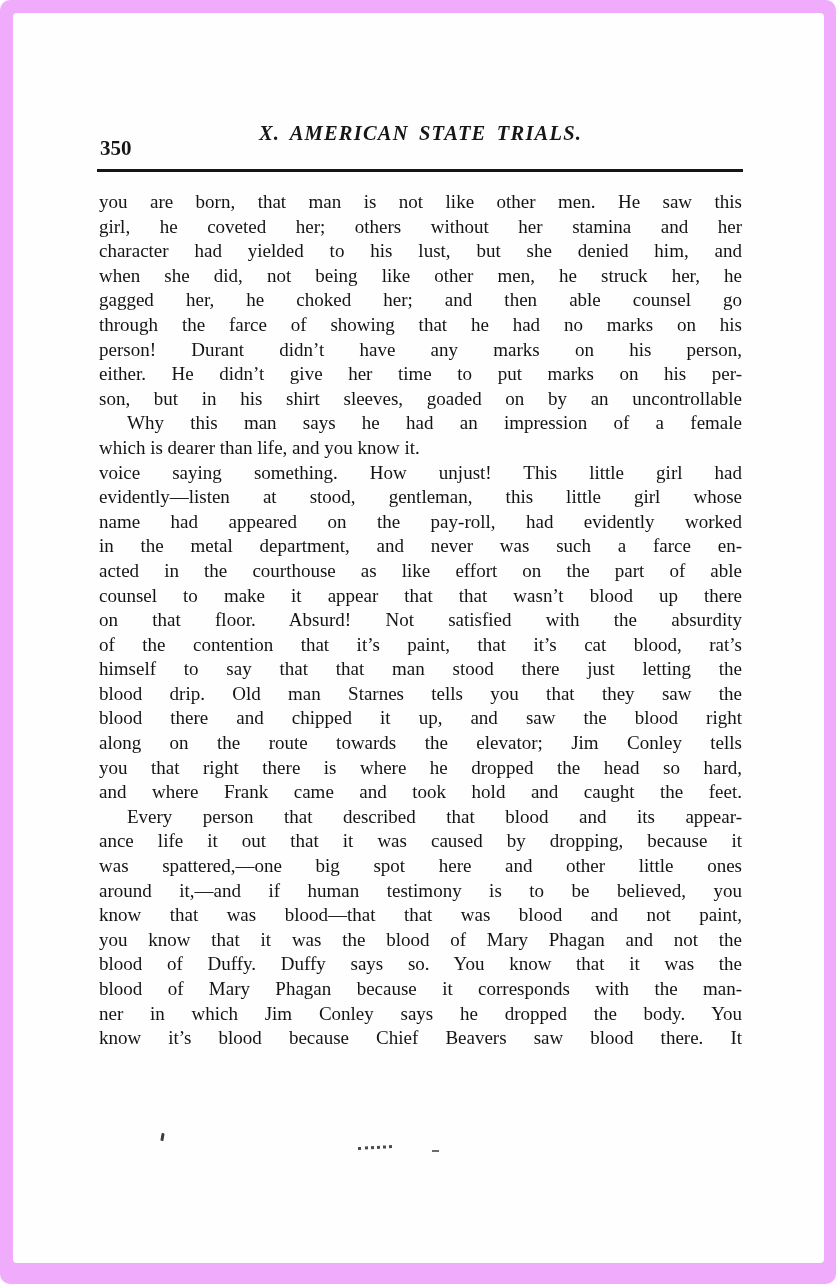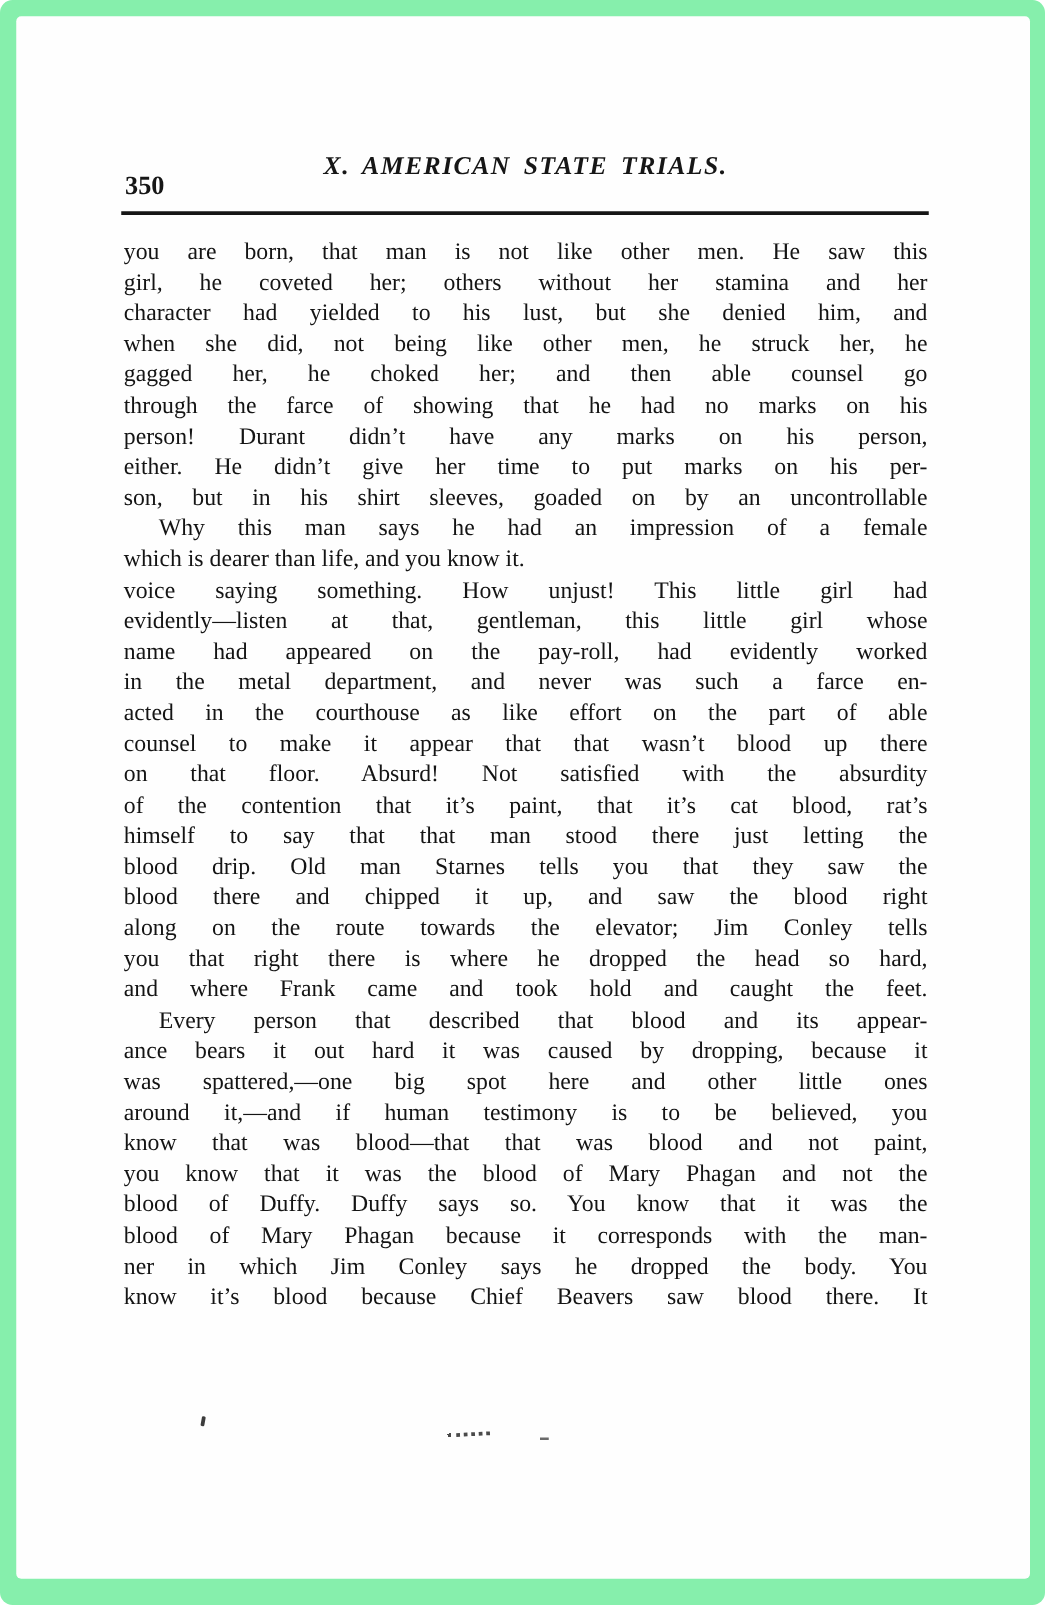--- a/index.html
+++ b/index.html
@@ -4,21 +4,21 @@
 <style>
   html, body { margin: 0; padding: 0; }
   body {
     width: 836px; height: 1284px;
     background: #ffffff;
     font-family: "Liberation Serif", "DejaVu Serif", serif;
   }
   .stage {
     position: relative;
     width: 836px; height: 1284px;
-    background: #86efac;
+    background: #f0abfc;
     border-radius: 10px;
     overflow: hidden;
   }
   .paper {
     position: absolute;
     left: 13px; top: 13px; right: 12px; bottom: 21px;
     background: #fefefe;
     border-radius: 4px;
   }
   .page-number {
@@ -99,35 +99,35 @@
       <div class="line">character had yielded to his lust, but she denied him, and</div>
       <div class="line">when she did, not being like other men, he struck her, he</div>
       <div class="line">gagged her, he choked her; and then able counsel go</div>
       <div class="line">through the farce of showing that he had no marks on his</div>
       <div class="line">person! Durant didn’t have any marks on his person,</div>
       <div class="line">either. He didn’t give her time to put marks on his per-</div>
       <div class="line">son, but in his shirt sleeves, goaded on by an uncontrollable</div>
       <div class="line indent">Why this man says he had an impression of a female</div>
       <div class="line lastline">which is dearer than life, and you know it.</div>
       <div class="line">voice saying something. How unjust! This little girl had</div>
-      <div class="line">evidently—listen at that, gentleman, this little girl whose</div>
+      <div class="line">evidently—listen at stood, gentleman, this little girl whose</div>
       <div class="line">name had appeared on the pay-roll, had evidently worked</div>
       <div class="line">in the metal department, and never was such a farce en-</div>
       <div class="line">acted in the courthouse as like effort on the part of able</div>
       <div class="line">counsel to make it appear that that wasn’t blood up there</div>
       <div class="line">on that floor. Absurd! Not satisfied with the absurdity</div>
       <div class="line">of the contention that it’s paint, that it’s cat blood, rat’s</div>
       <div class="line">himself to say that that man stood there just letting the</div>
       <div class="line">blood drip. Old man Starnes tells you that they saw the</div>
       <div class="line">blood there and chipped it up, and saw the blood right</div>
       <div class="line">along on the route towards the elevator; Jim Conley tells</div>
       <div class="line">you that right there is where he dropped the head so hard,</div>
       <div class="line">and where Frank came and took hold and caught the feet.</div>
       <div class="line indent">Every person that described that blood and its appear-</div>
-      <div class="line">ance bears it out hard it was caused by dropping, because it</div>
+      <div class="line">ance life it out that it was caused by dropping, because it</div>
       <div class="line">was spattered,—one big spot here and other little ones</div>
       <div class="line">around it,—and if human testimony is to be believed, you</div>
       <div class="line">know that was blood—that that was blood and not paint,</div>
       <div class="line">you know that it was the blood of Mary Phagan and not the</div>
       <div class="line">blood of Duffy. Duffy says so. You know that it was the</div>
       <div class="line">blood of Mary Phagan because it corresponds with the man-</div>
       <div class="line">ner in which Jim Conley says he dropped the body. You</div>
       <div class="line">know it’s blood because Chief Beavers saw blood there. It</div>
     </div>
 

